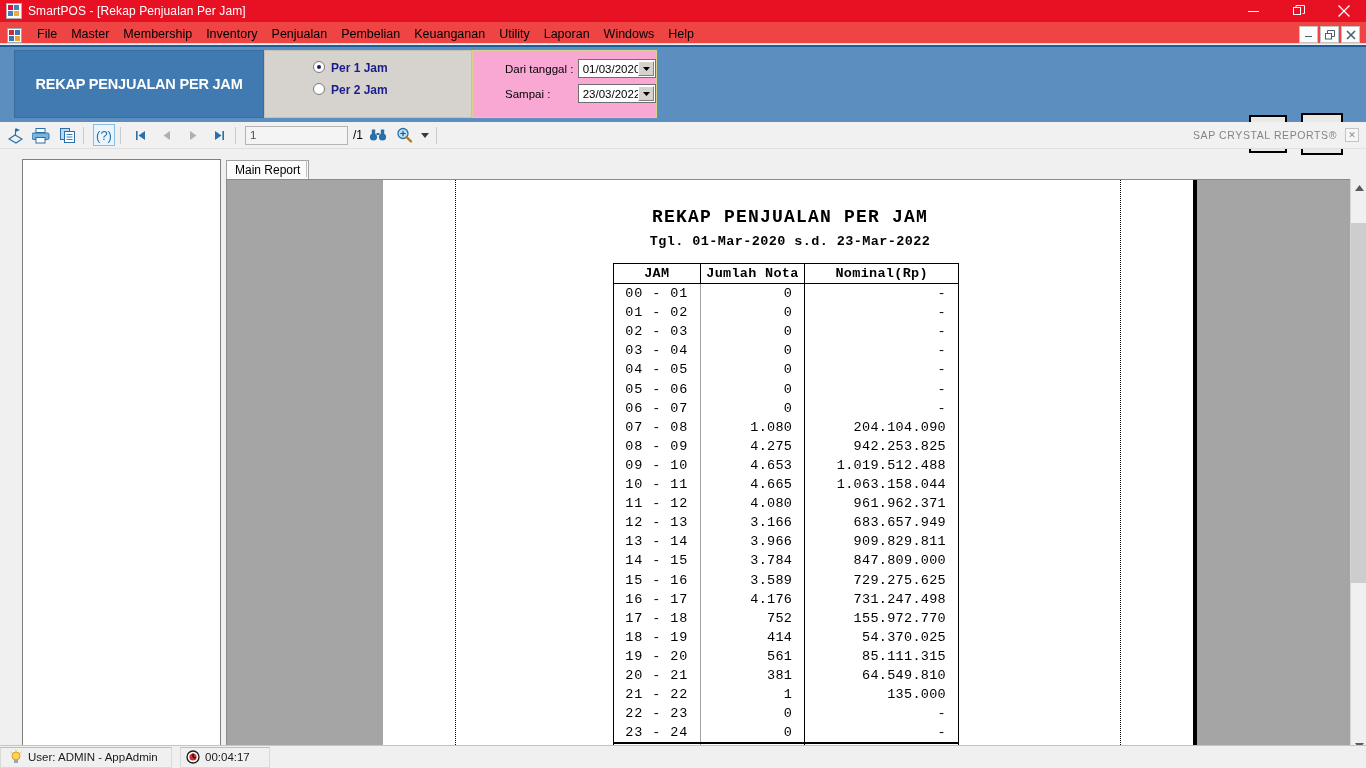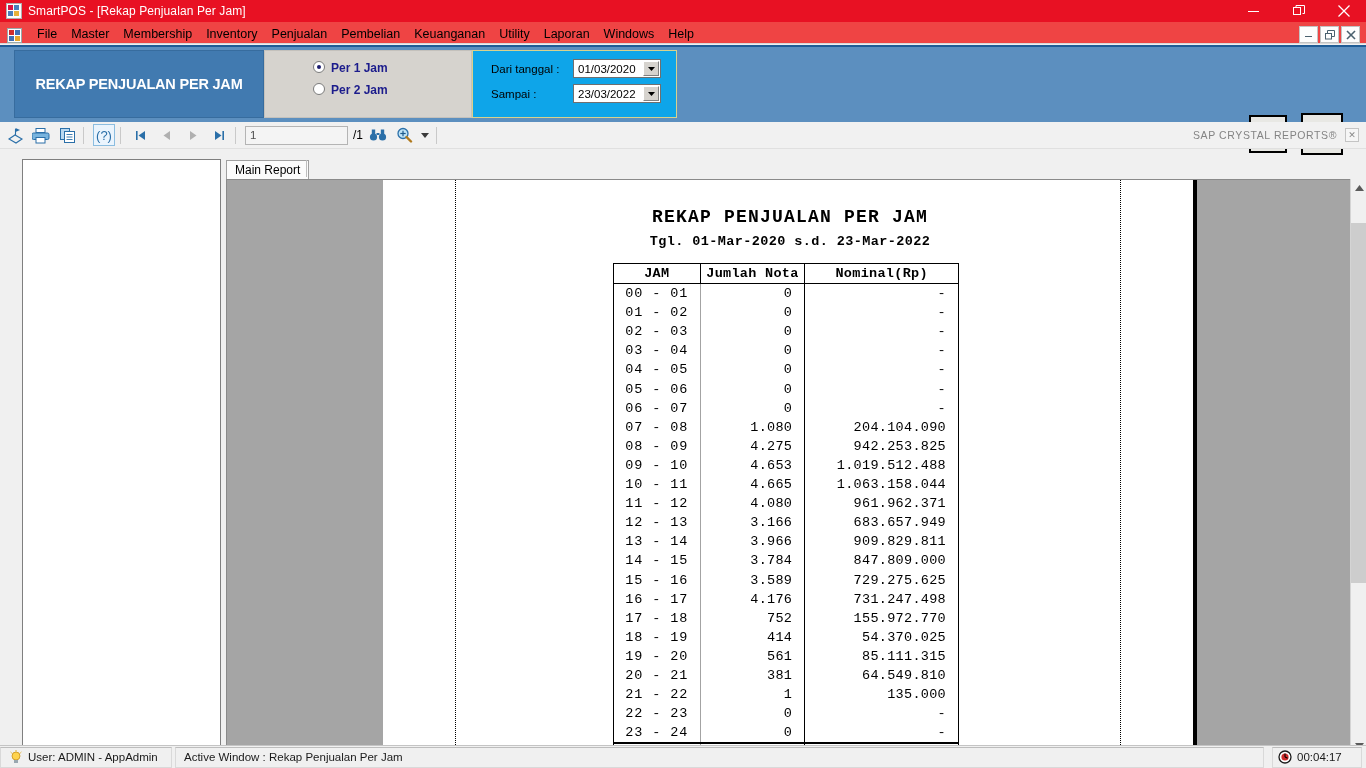--- a/index.html
+++ b/index.html
@@ -93,23 +93,23 @@
     width: 12px; height: 12px; border-radius: 50%;
     border: 1px solid #7b7b7b; background: #fff;
     position: relative; margin-right: 6px; flex: none;
   }
   .radio-dot.checked::after {
     content: ""; position: absolute; left: 3px; top: 3px;
     width: 4px; height: 4px; border-radius: 50%; background: #1c1c6e;
   }
   .radio-label { font-size: 12px; font-weight: bold; color: #1c1c8c; white-space: nowrap; }
   .band-date-panel {
-    position: absolute; left: 472px; top: 3px; width: 205px; height: 68px;
-    background: #0ea5e9; border: 1px solid #d8d28d;
-    padding: 8px 0 0 18px;
+    position: absolute; left: 472px; top: 3px; width: 185px; height: 68px;
+    background: #f9a8d4; border: 1px solid #d8d28d;
+    padding: 8px 0 0 32px;
   }
   .date-row { display: flex; align-items: center; margin-bottom: 6px; }
   .date-label { font-size: 11.5px; color: #000; width: 82px; white-space: nowrap; }
   .date-combo {
     width: 88px; height: 19px; background: #fff;
     border: 1px solid #6f6f6f;
     display: flex; align-items: center; position: relative;
   }
   .date-combo .val { font-size: 11.5px; padding-left: 4px; color: #000; white-space: nowrap; }
   .date-combo .drop {
@@ -698,23 +698,20 @@
     <div class="sb-cell sb-user">
       <svg class="bulb" viewBox="0 0 14 15">
         <circle cx="7" cy="6" r="4" fill="#ffd34d" stroke="#c9921a" stroke-width="0.8"></circle>
         <rect x="5" y="10" width="4" height="3" fill="#9aa7b0"></rect>
         <line x1="7" y1="0" x2="7" y2="1.6" stroke="#e0a81c" stroke-width="0.9"></line>
         <line x1="1.6" y1="2" x2="2.8" y2="3.2" stroke="#e0a81c" stroke-width="0.9"></line>
         <line x1="12.4" y1="2" x2="11.2" y2="3.2" stroke="#e0a81c" stroke-width="0.9"></line>
       </svg>
       <span class="sb-text">User: ADMIN - AppAdmin</span>
     </div>
-    <div class="sb-cell sb-mid">
-      <span class="sb-text">Active Window : Rekap Penjualan Per Jam</span>
-    </div>
     <div class="sb-cell sb-clock">
       <svg width="14" height="14" viewBox="0 0 14 14" style="margin-right:5px;flex:none;">
         <circle cx="7" cy="7" r="6" fill="#ffffff" stroke="#1a1a1a" stroke-width="1.3"></circle>
         <circle cx="7" cy="7" r="3.6" fill="#cf2b2b"></circle>
         <line x1="7" y1="7" x2="7" y2="3.6" stroke="#000" stroke-width="1.1"></line>
         <line x1="7" y1="7" x2="9.6" y2="8.2" stroke="#000" stroke-width="1.1"></line>
       </svg>
       <span class="sb-text">00:04:17</span>
     </div>
   </div>

